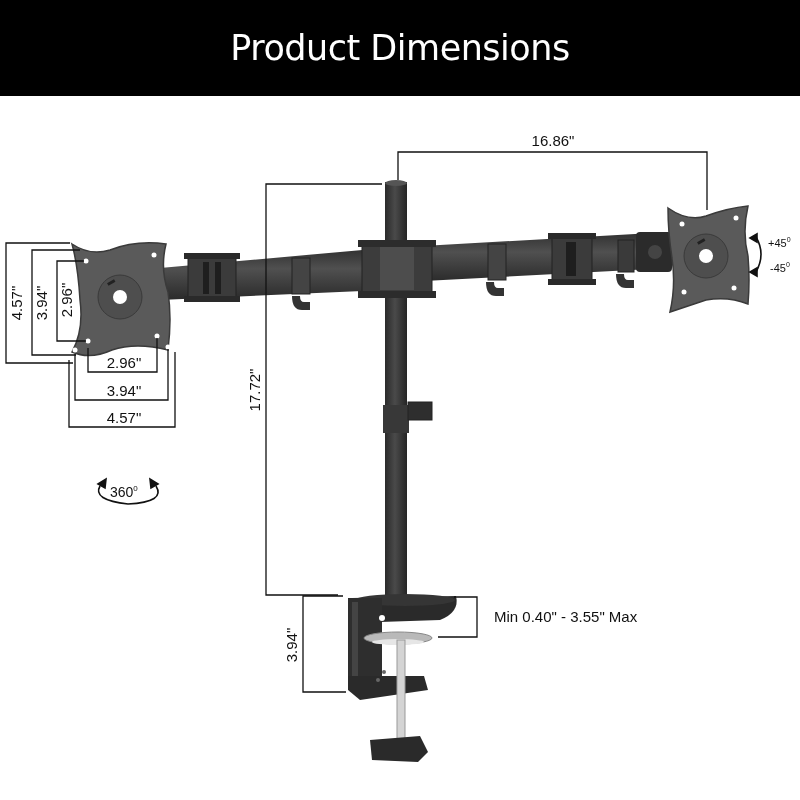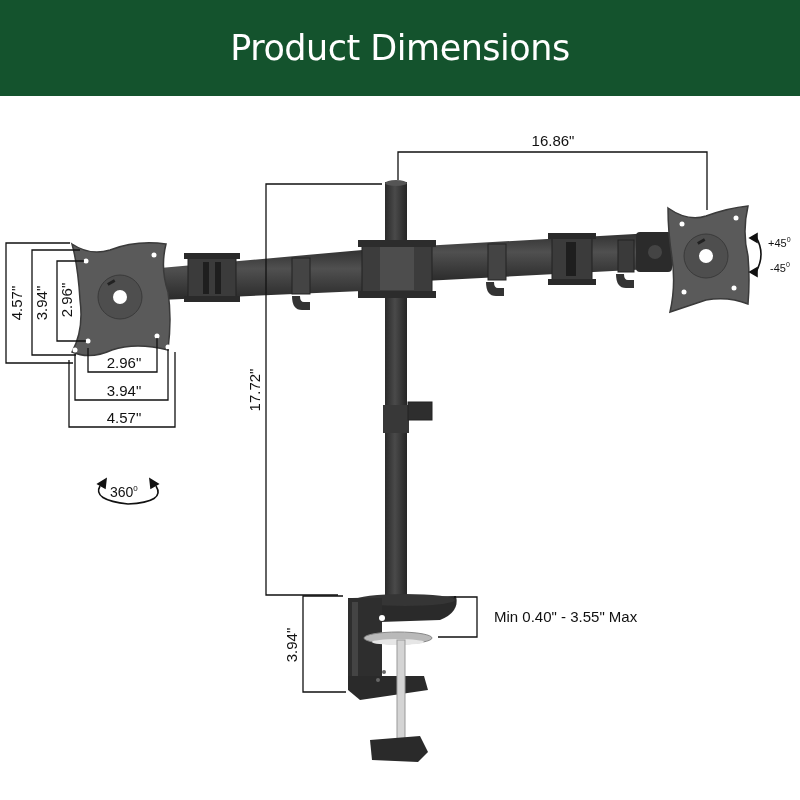--- a/index.html
+++ b/index.html
@@ -1,17 +1,17 @@
 <!DOCTYPE html>
 <html><head>
 <meta charset="utf-8">
 <style>
   html, body { margin:0; padding:0; }
   body { width:800px; height:800px; background:#ffffff; position:relative; overflow:hidden; font-family:"Liberation Sans", sans-serif; }
-  .header { position:absolute; left:0; top:0; width:800px; height:96px; background:#14532d; display:flex; align-items:center; justify-content:center; }
+  .header { position:absolute; left:0; top:0; width:800px; height:96px; background:#000000; display:flex; align-items:center; justify-content:center; }
   .header h1 { margin:0; color:#ffffff; font-family:"DejaVu Sans", sans-serif; font-weight:normal; font-size:35px; letter-spacing:-0.5px; }
   svg.diagram { position:absolute; left:0; top:0; }
   .dim { font-family:"Liberation Sans", sans-serif; font-size:15px; fill:#111; }
   .lbl { font-family:"Liberation Sans", sans-serif; font-size:15px; fill:#111; }
 </style>
 </head>
 <body>
 
 <div class="header">
   <h1>Product Dimensions</h1>

